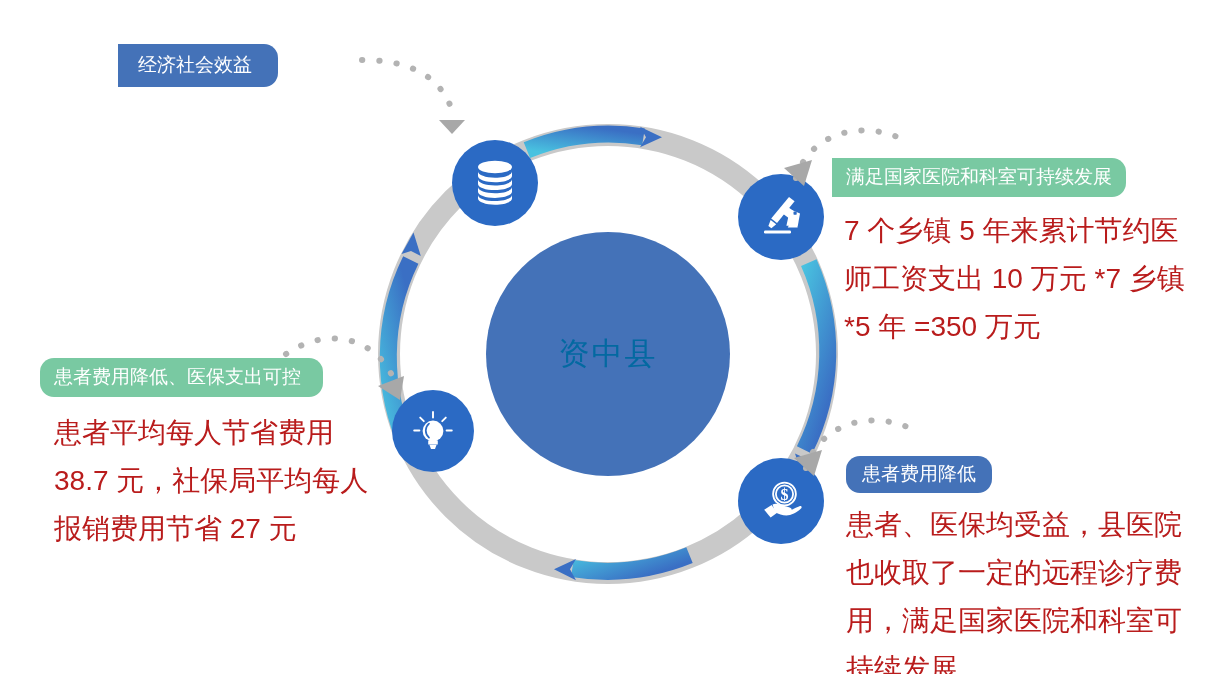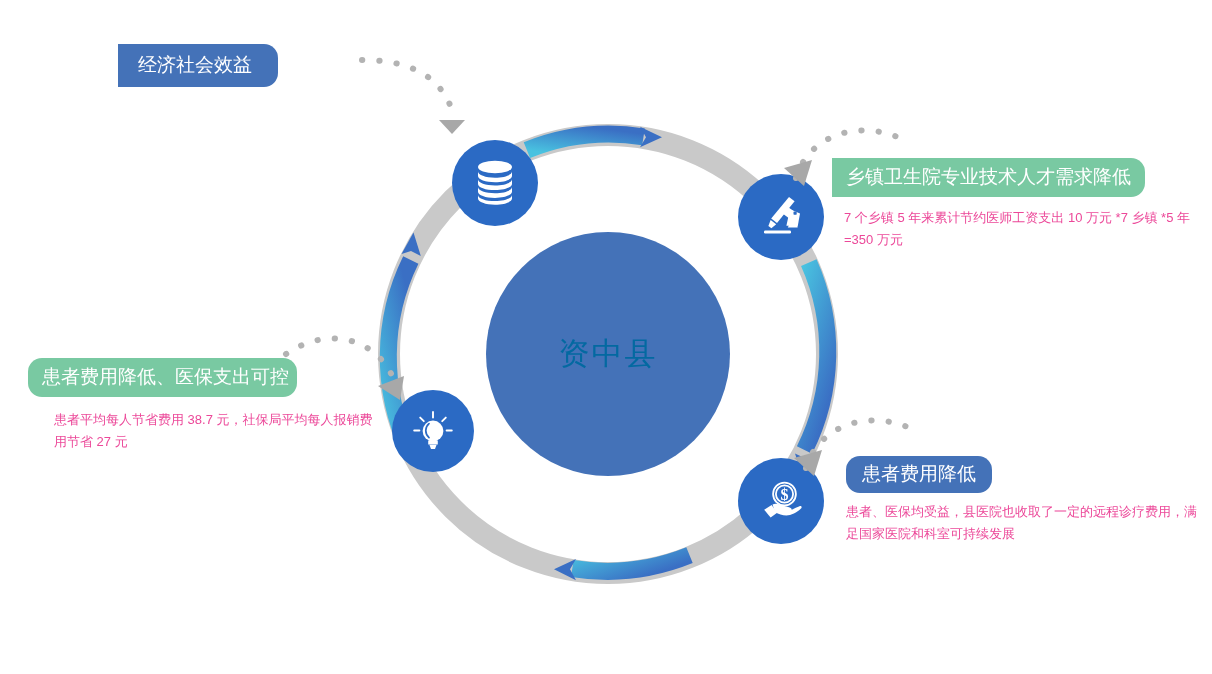--- a/index.html
+++ b/index.html
@@ -83,40 +83,40 @@
     box-sizing: border-box;
   }
   .badge-blue  { background: #4472b8; }
   .badge-green { background: #79c9a2; }
 
   
   .round-right { border-radius: 0 14px 14px 0; }
   .round-all   { border-radius: 14px; }
 
   .body-text {
-    color: #ec4899;
-    font-size: 13px;
+    color: #b91c1c;
+    font-size: 28px;
     line-height: 1.72;
     white-space: pre-line;
   }
 
   
   #callout-positive  { left: 118px;  top: 44px;  }
   #callout-positive .badge { padding: 11px 26px 13px 20px; }
 
   #callout-township  { left: 832px;  top: 158px; width: 380px; }
   #callout-township .badge { padding: 9px 14px 11px 14px; }
   #callout-township .body-text { margin: 10px 0 0 12px; width: 362px; }
 
   #callout-economic  { left: 836px;  top: 456px; width: 378px; }
   #callout-economic .badge { padding: 8px 16px 10px 16px; margin-left: 10px; }
   #callout-economic .body-text { margin: 8px 0 0 10px; width: 358px; }
 
   #callout-patient   { left: 28px;   top: 358px; width: 356px; }
-  #callout-patient .badge { padding: 9px 8px 11px 14px; }
+  #callout-patient .badge { padding: 9px 22px 11px 14px; margin-left: 12px; }
   #callout-patient .body-text { margin: 12px 0 0 26px; width: 330px; }
 
   
   .connector {
     position: absolute;
     pointer-events: none;
   }
   .connector svg { display: block; overflow: visible; }
   #conn-positive { left: 360px; top: 48px;  }
   #conn-township { left: 782px; top: 112px; }
@@ -278,21 +278,21 @@
       <path d="M4 32 C 48 2, 96 18, 112 58" fill="none" stroke="#b3b3b3" stroke-width="6" stroke-linecap="round" stroke-dasharray="0.3 17"></path>
       <path d="M122 54 L 96 64 L 118 78 Z" fill="#a8a8a8"></path>
     </svg>
   </div>
 
   <div class="callout" id="callout-positive">
     <div class="badge badge-blue round-right">经济社会效益</div>
   </div>
 
   <div class="callout" id="callout-township">
-    <div class="badge badge-green round-right">乡镇卫生院专业技术人才需求降低</div>
+    <div class="badge badge-green round-right">满足国家医院和科室可持续发展</div>
     <div class="body-text">7 个乡镇 5 年来累计节约医师工资支出 10 万元 *7 乡镇 *5 年 =350 万元</div>
   </div>
 
   <div class="callout" id="callout-economic">
     <div class="badge badge-blue round-all">患者费用降低</div>
     <div class="body-text">患者、医保均受益，县医院也收取了一定的远程诊疗费用，满足国家医院和科室可持续发展</div>
   </div>
 
   <div class="callout" id="callout-patient">
     <div class="badge badge-green round-all">患者费用降低、医保支出可控</div>

